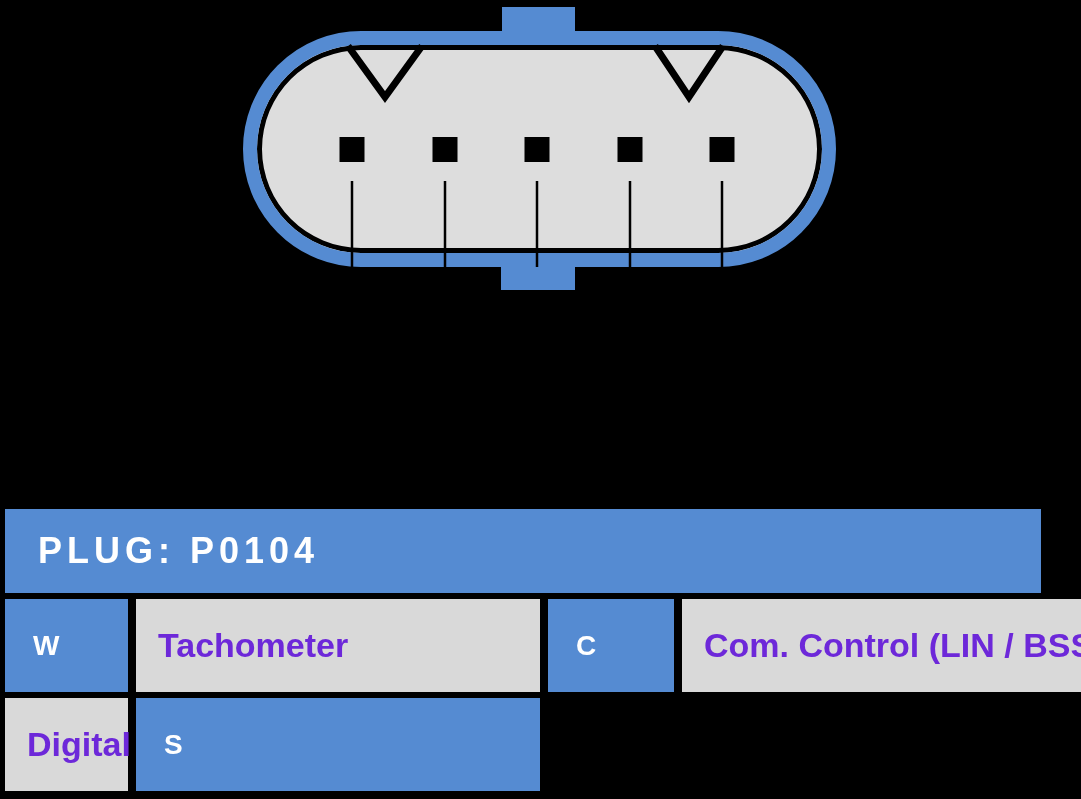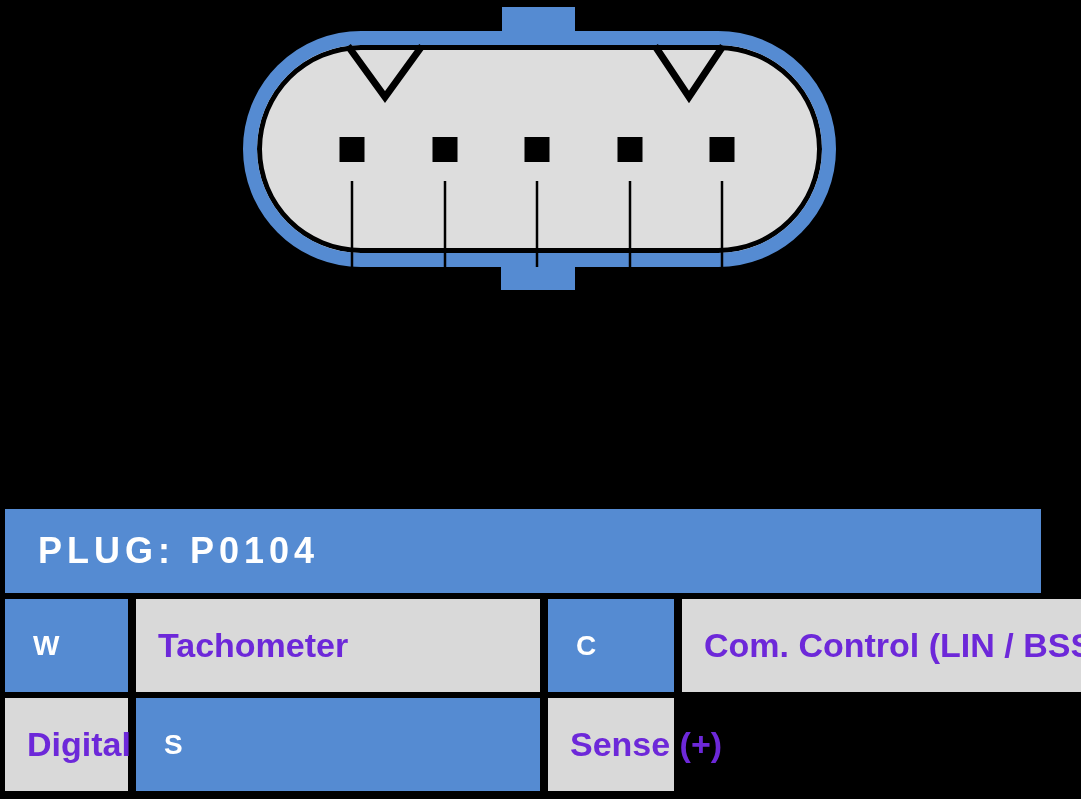--- a/index.html
+++ b/index.html
@@ -134,18 +134,17 @@
     <div class="table-row">
       <div class="cell cell-label">W</div>
       <div class="cell cell-value">Tachometer</div>
       <div class="cell cell-label">C</div>
       <div class="cell cell-value">Com. Control (LIN / BSS)</div>
     </div>
 
     <div class="table-row">
       <div class="cell cell-value">Digital</div>
       <div class="cell cell-label">S</div>
-      <div class="cell cell-value">Sense (+)</div>
     </div>
 
   </div>
 
 </div>
 
 </body></html>

